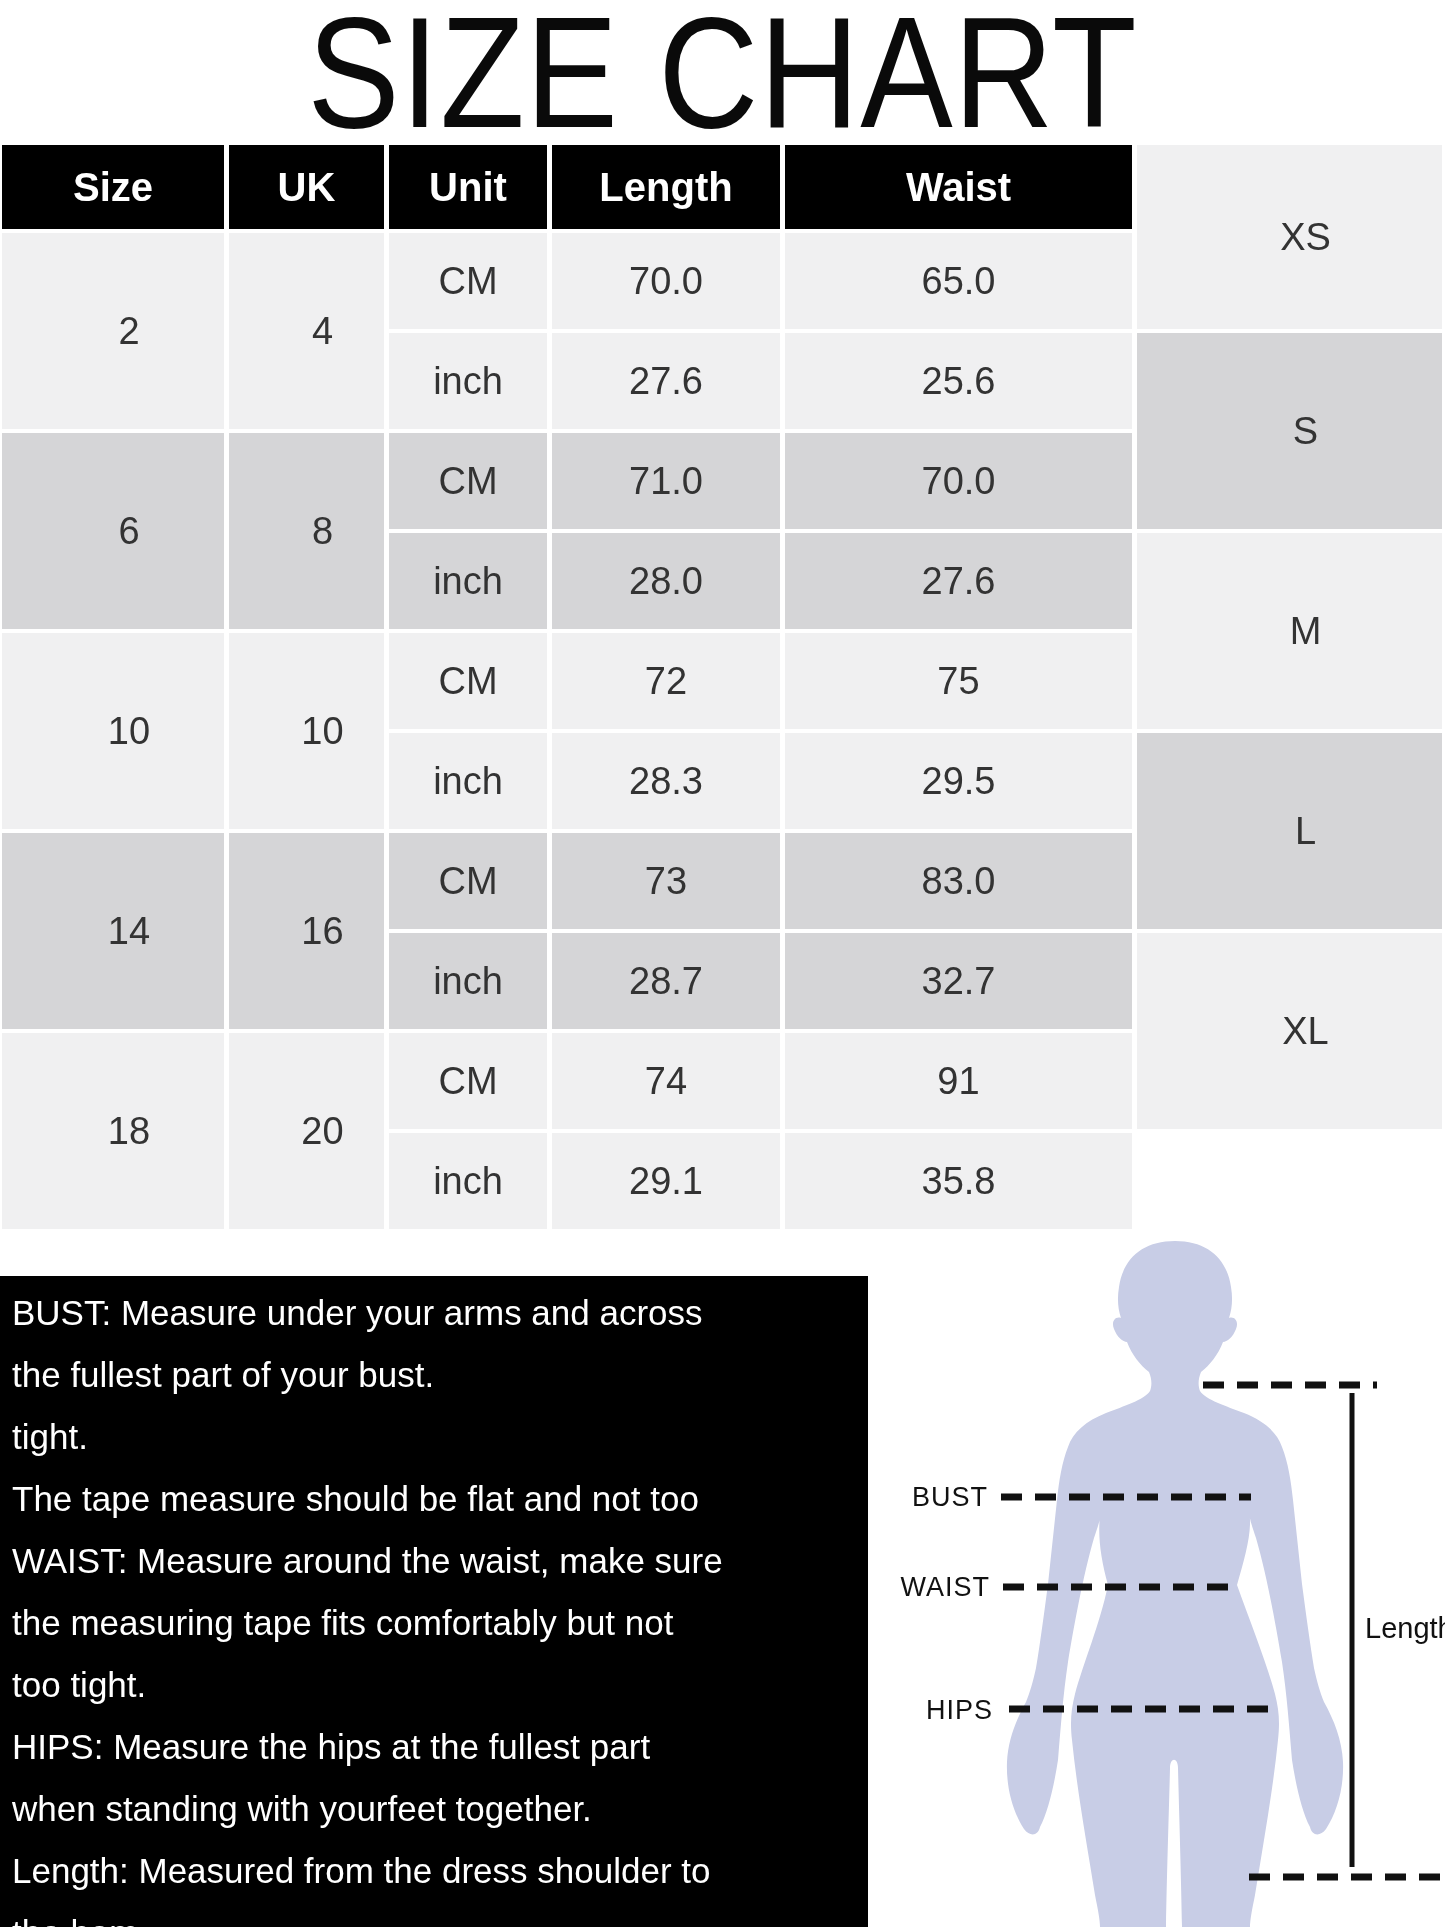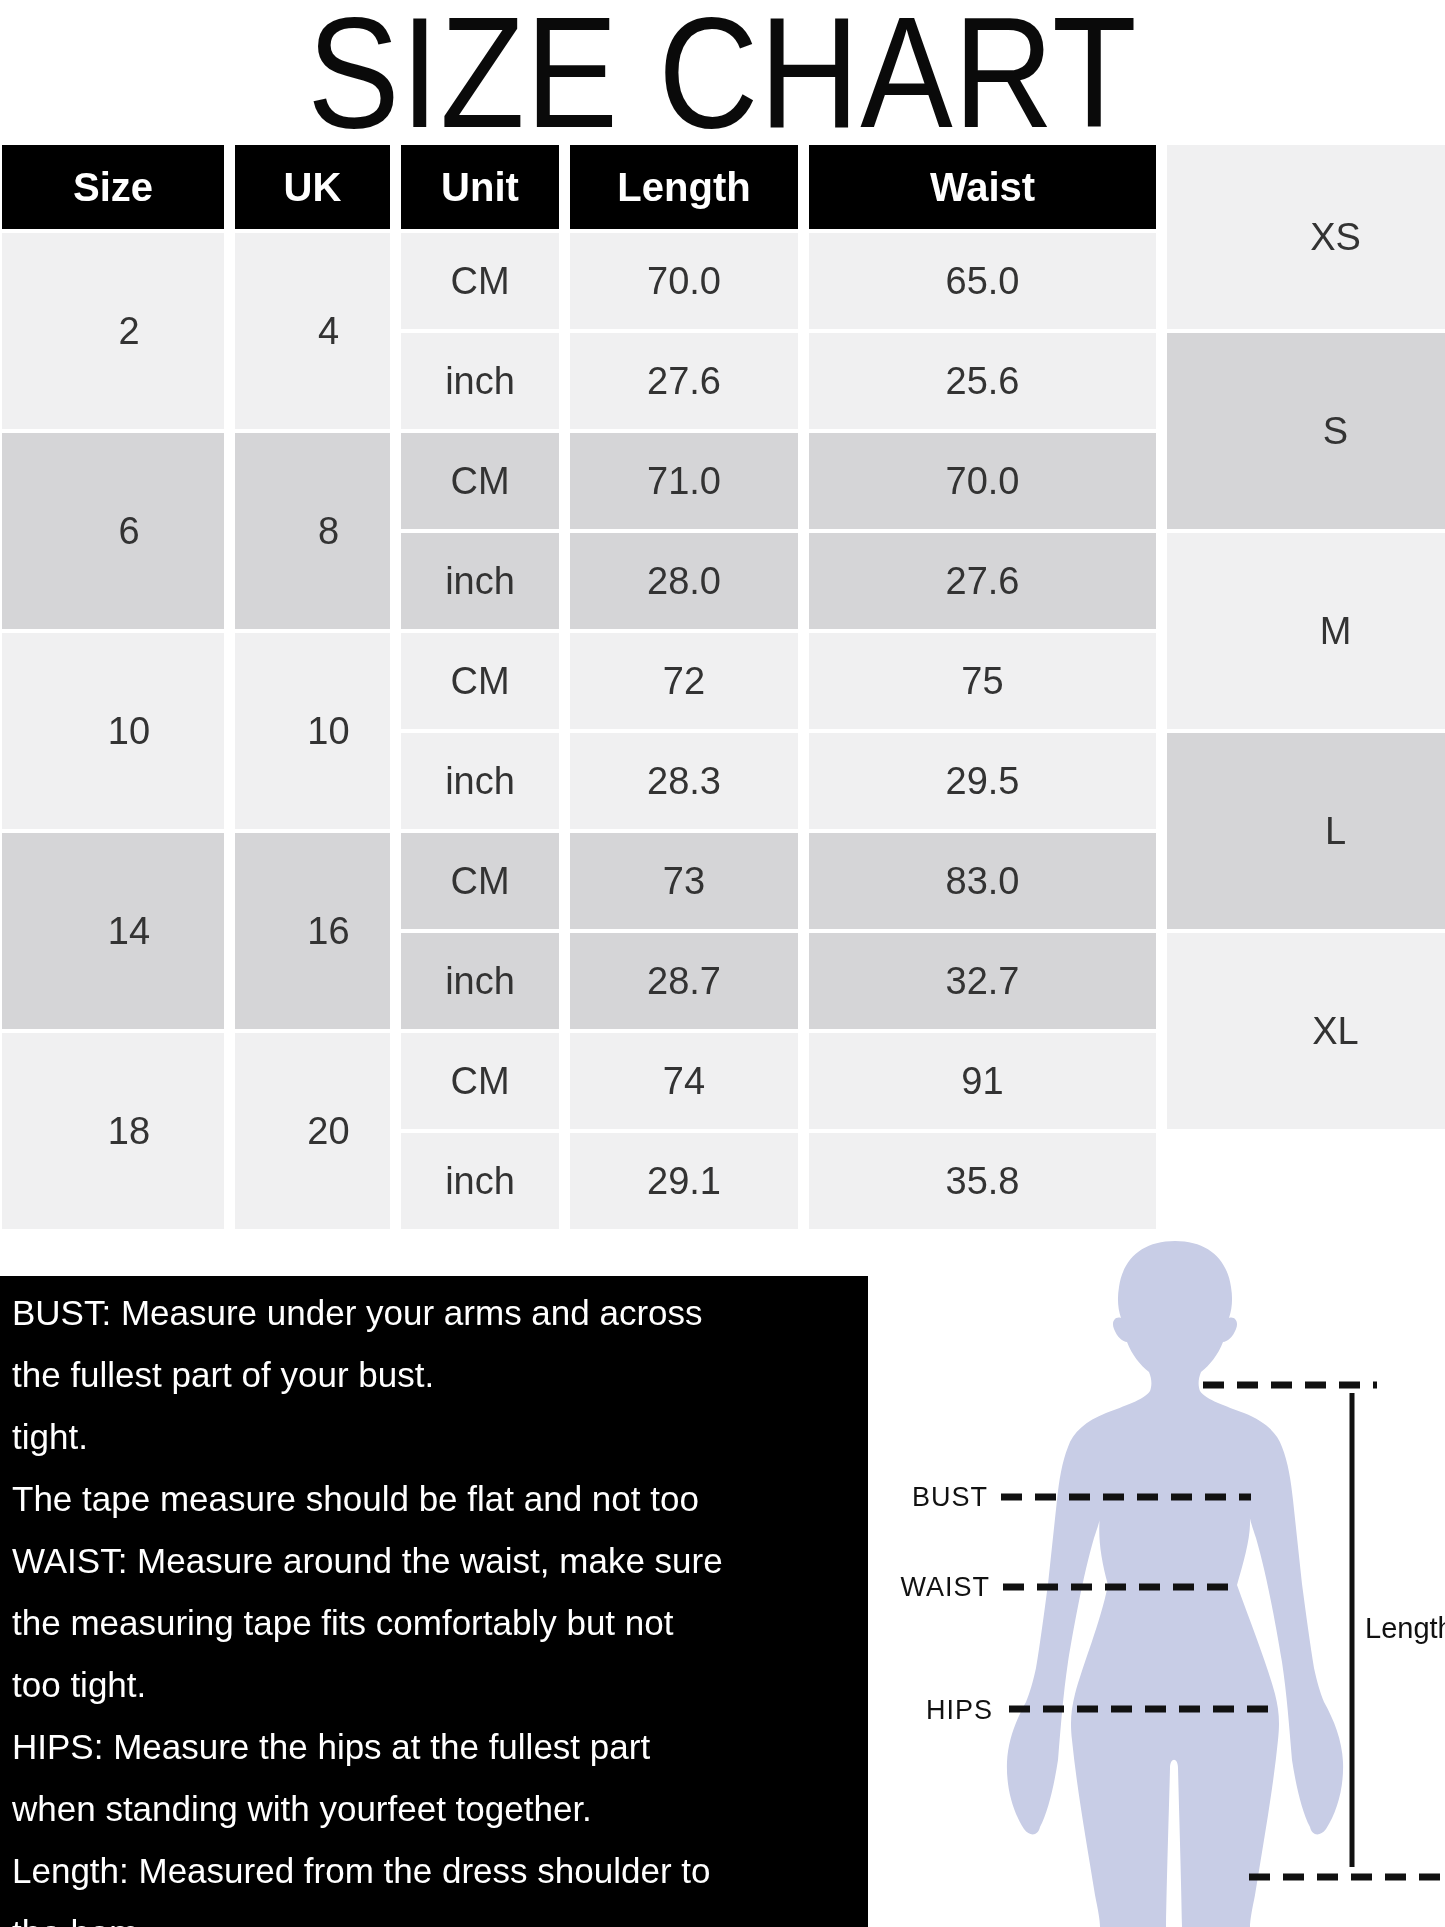--- a/index.html
+++ b/index.html
@@ -19,21 +19,21 @@
   .title{font-size:154px; font-weight:normal; color:var(--title-color);
     letter-spacing:1px; transform:scale(0.9,1.02); transform-origin:center;
     white-space:nowrap; line-height:1;}
 
   
   .size-table{position:absolute; top:145px; left:2px; width:1440px;
     display:grid;
     grid-template-columns:222px 155px 158px 228px 347px 305px;
     grid-template-rows:84px;
     grid-auto-rows:96px;
-    gap:4px 11px;
+    gap:4px 5px;
     background:var(--gap);}
   .th{background:var(--header-bg); color:var(--header-text);
     font-weight:bold; font-size:40px;
     display:flex; align-items:center; justify-content:center;}
   .cell{font-size:38px; color:var(--cell-text);
     display:flex; align-items:center; justify-content:center;}
   .span2{grid-row:span 2;padding-left:32px;}
   .light{background:var(--row-light);}
   .dark{background:var(--row-dark);}
 

